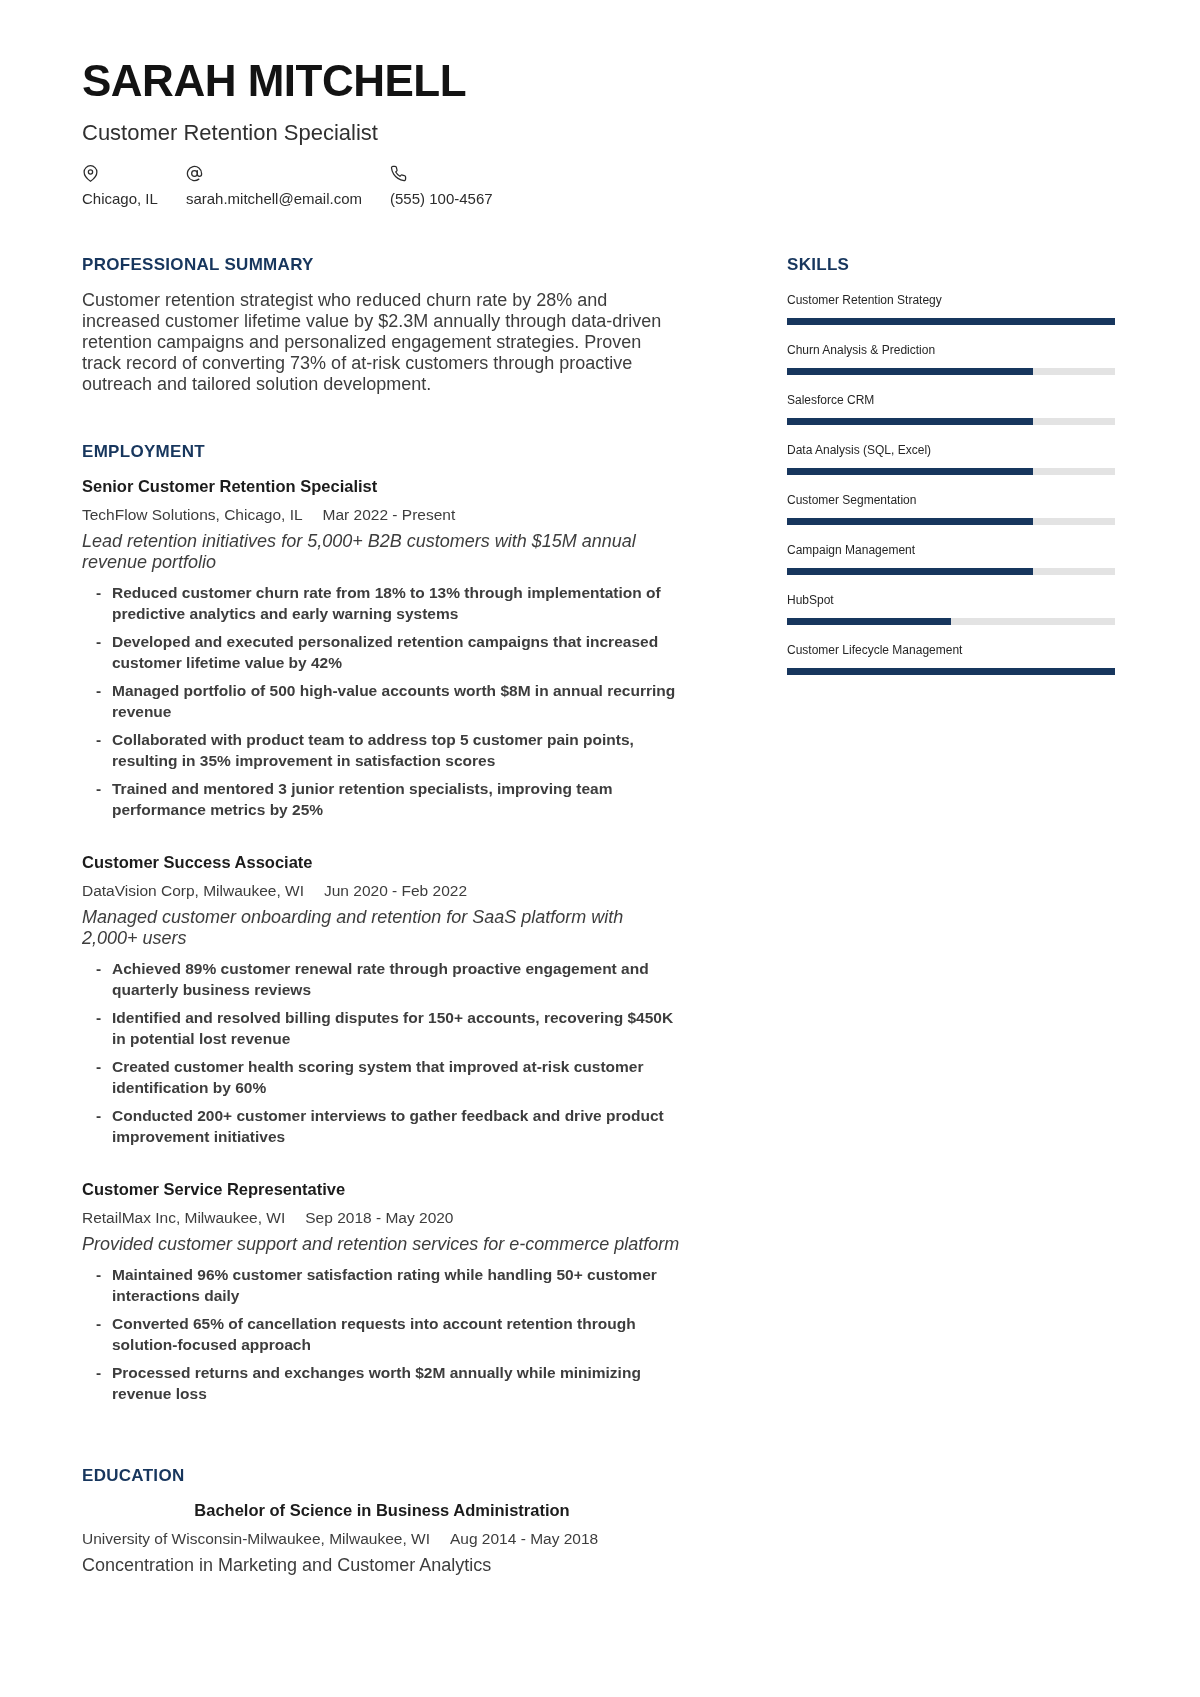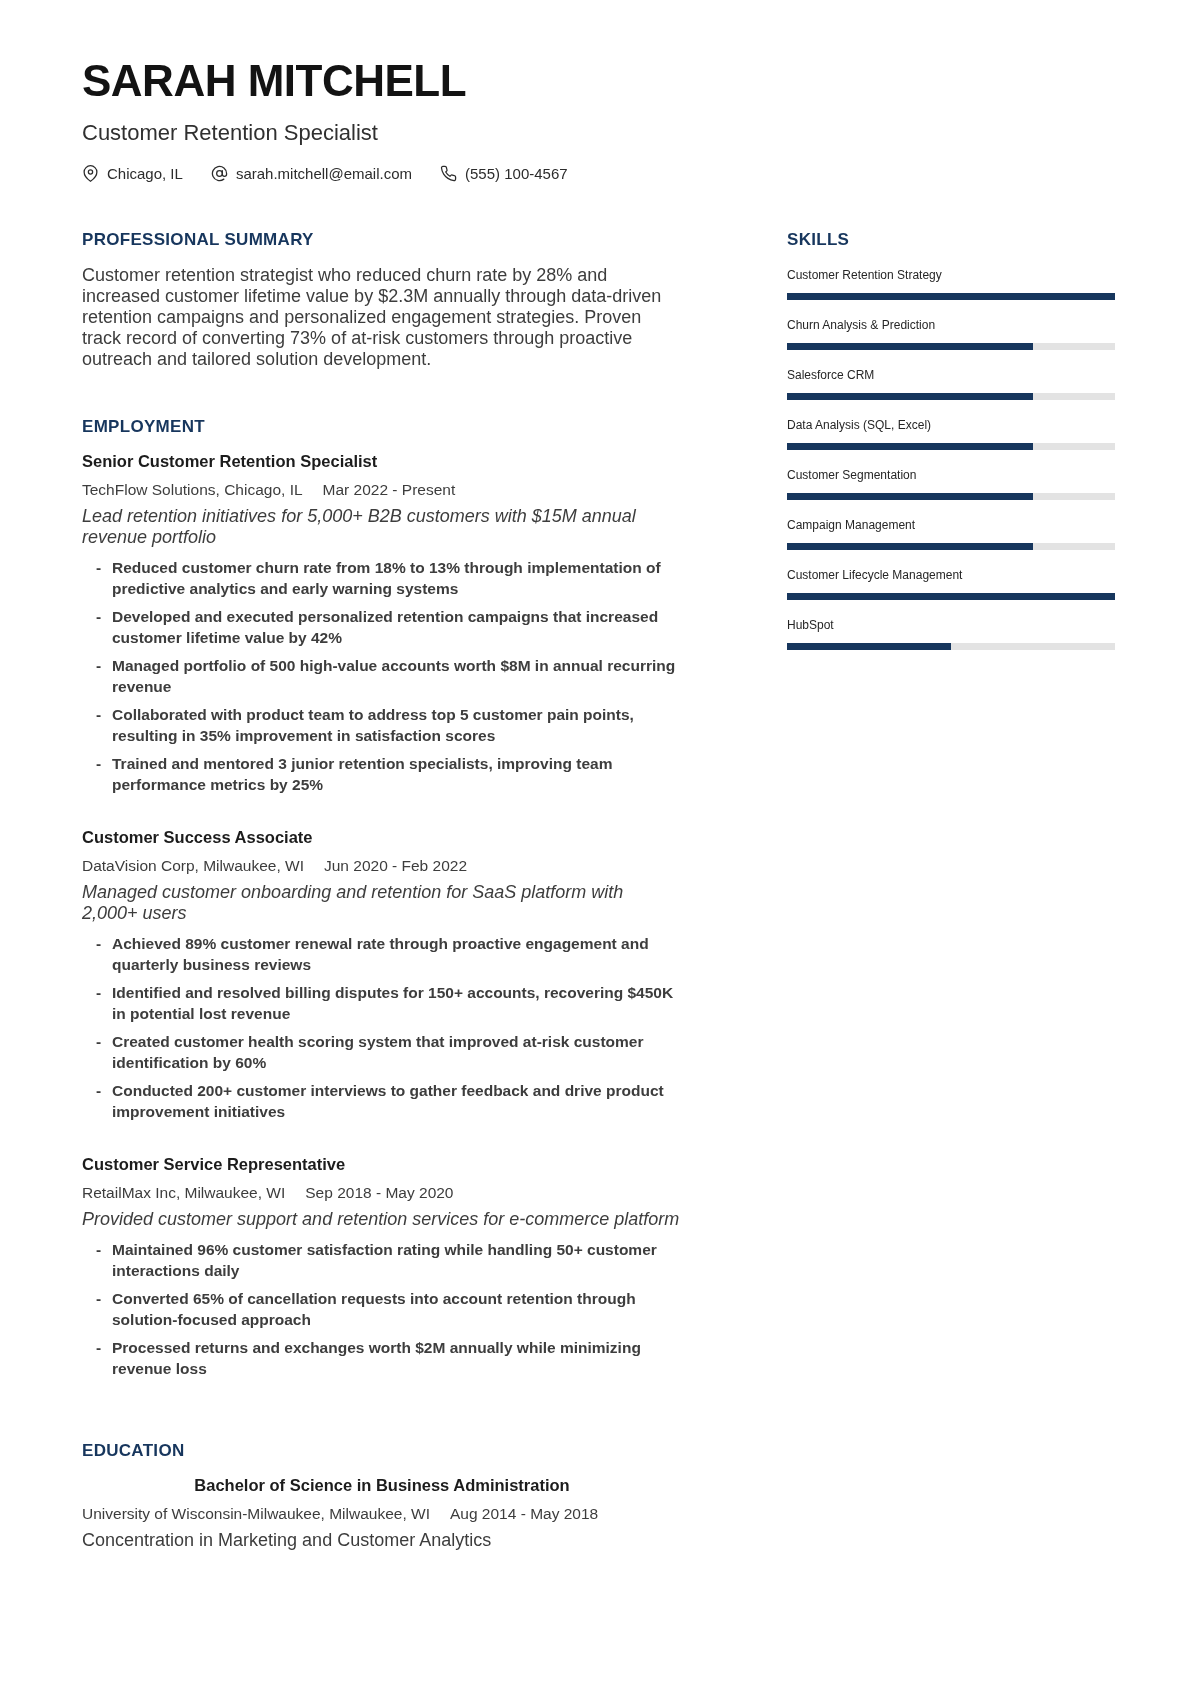--- a/index.html
+++ b/index.html
@@ -33,21 +33,21 @@
     margin-top: 15px;
   }
   .contact {
     display: flex;
     align-items: center;
     gap: 28px;
     margin-top: 19px;
     font-size: 15px;
     color: #2c2c2c;
   }
-  .contact-item { display: flex; align-items: flex-end; gap: 8px; }
+  .contact-item { display: flex; align-items: flex-start; gap: 8px; flex-direction: column; }
   .contact-item svg {
     width: 17px; height: 17px;
     stroke: #2c2c2c; fill: none;
     stroke-width: 1.8; stroke-linecap: round; stroke-linejoin: round;
     flex: 0 0 auto;
   }
   
   .columns { display: flex; margin-top: 48px; }
   .col-left { width: 600px; flex: 0 0 600px; }
   .col-right { width: 328px; flex: 0 0 328px; margin-left: 105px; }
@@ -260,29 +260,29 @@
   </div>
 
   <div class="skill">
     <div class="skill-name">Campaign Management</div>
     <div class="skill-track">
       <div class="skill-fill" style="width: 75%;"></div>
     </div>
   </div>
 
   <div class="skill">
+    <div class="skill-name">HubSpot</div>
+    <div class="skill-track">
+      <div class="skill-fill" style="width: 50%;"></div>
+    </div>
+  </div>
+
+  <div class="skill">
     <div class="skill-name">Customer Lifecycle Management</div>
     <div class="skill-track">
       <div class="skill-fill" style="width: 100%;"></div>
     </div>
   </div>
-
-  <div class="skill">
-    <div class="skill-name">HubSpot</div>
-    <div class="skill-track">
-      <div class="skill-fill" style="width: 50%;"></div>
-    </div>
-  </div>
 </div>
     </div>
 
   </div>
 </div>
 
 </body></html>

